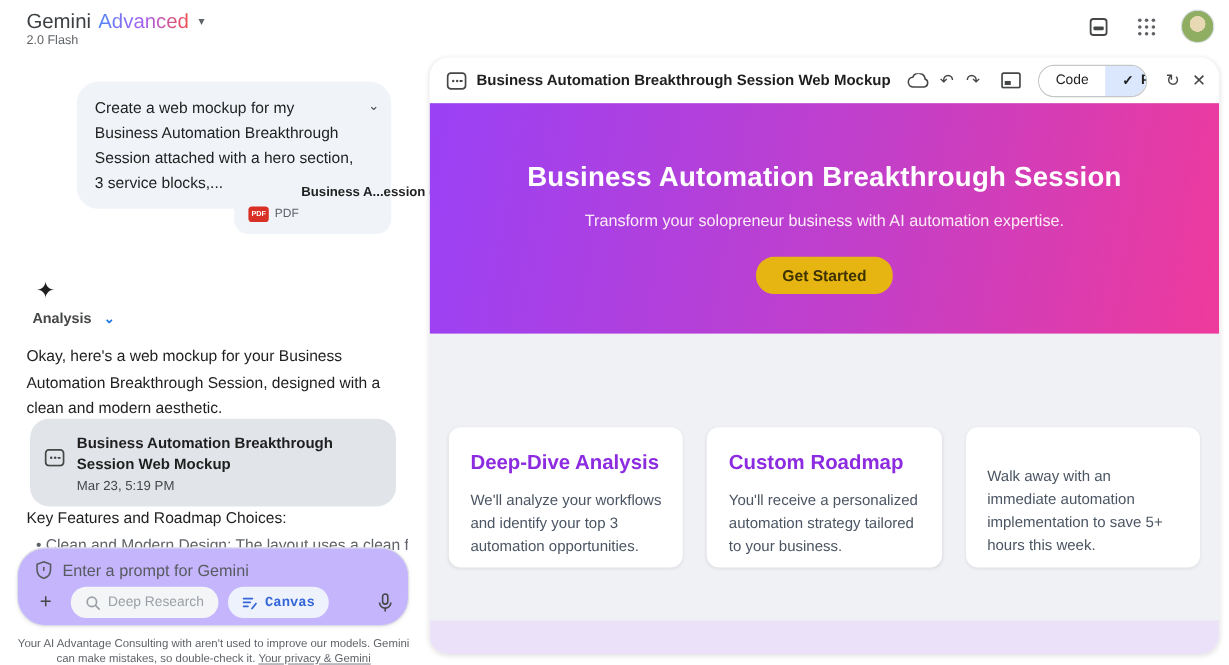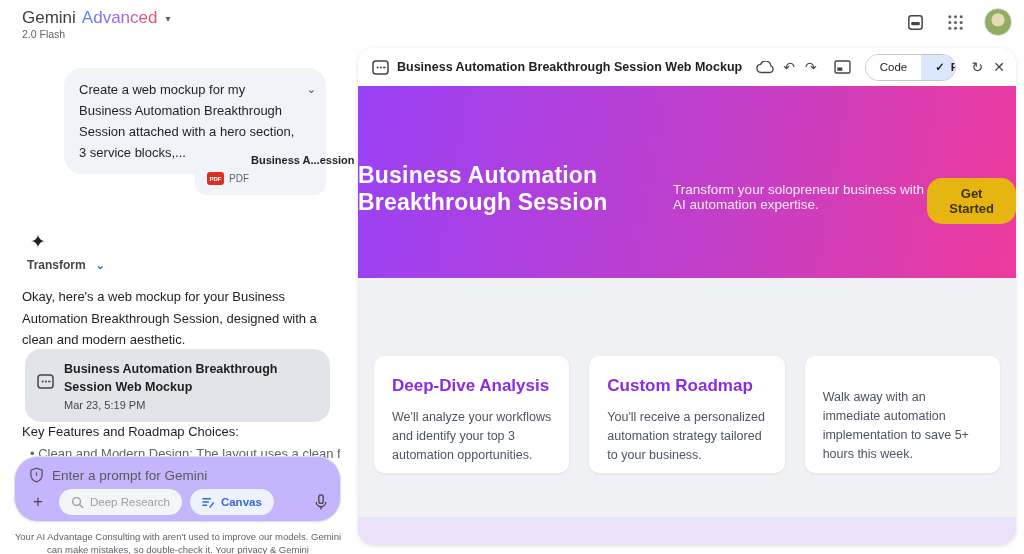--- a/index.html
+++ b/index.html
@@ -41,38 +41,38 @@
 
   
   .prompt-box { position:absolute; left:14px; top:404px; width:327px; height:66px; background:#c4b5fd; border:1px solid #dde1e6; border-radius:24px; box-shadow:0 1px 3px rgba(0,0,0,.05); }
   .prompt-row { display:flex; align-items:center; gap:8px; padding:10px 14px 0 14px; }
   .prompt-input { border:none; outline:none; font-size:13.5px; color:#1f1f1f; flex:1; font-family:"Liberation Sans",sans-serif; background:transparent; }
   .prompt-input::placeholder { color:#575b5f; }
   .prompt-tools { display:flex; align-items:center; gap:8px; padding:6px 12px 0 10px; }
   .plus-btn { width:26px; height:26px; border-radius:50%; display:flex; align-items:center; justify-content:center; font-size:17px; color:#444746; cursor:pointer; }
   .tool-pill { display:flex; align-items:center; gap:6px; height:26px; padding:0 12px; border-radius:14px; font-size:11.5px; cursor:pointer; }
   .pill-disabled { background:#f4f5f7; color:#9aa0a6; }
-  .pill-active { background:#edf2fc; color:#3566d8; font-weight:bold; }
+  .pill-active { background:#edf2fc; color:#3566d8; font-weight:bold;font-family:Liberation Mono, monospace; }
   .mic-btn { margin-left:auto; cursor:pointer; display:flex; align-items:center; }
   .disclaimer { position:absolute; left:8px; top:478px; width:340px; text-align:center; font-size:9.5px; line-height:13px; color:#5f6368; }
   .disclaimer a { color:#5f6368; text-decoration:underline; cursor:pointer; }
 
   
   .canvas-panel { position:absolute; left:358px; top:48px; width:658px; height:497px; background:#fff; border-radius:16px; box-shadow:0 1px 4px rgba(0,0,0,.12); overflow:hidden; }
   .canvas-header { position:absolute; top:0; left:0; width:100%; height:38px; background:#fff; display:flex; align-items:center; padding:0 10px 0 14px; gap:8px; }
   .canvas-title { font-size:12.5px; font-weight:bold; color:#1f1f1f; margin-right:6px; white-space:nowrap; }
   .chd-icon { width:22px; height:22px; display:flex; align-items:center; justify-content:center; color:#444746; cursor:pointer; font-size:14px; }
   .canvas-header .spacer { flex:1; }
   .segmented { display:flex; align-items:center; height:27px; border:1px solid #c4c7c5; border-radius:14px; overflow:hidden; margin:0 6px; }
   .seg-btn { height:100%; display:flex; align-items:center; gap:6px; padding:0 14px; font-size:11.5px; color:#1f1f1f; cursor:pointer; background:#fff; }
   .seg-selected { background:#dbe7fd; font-weight:bold; }
   .seg-divider { width:1px; height:100%; background:#c4c7c5; }
 
   .canvas-body { position:absolute; top:38px; left:0; width:100%; height:459px; background:#eff1f4; }
-  .hero { position:absolute; top:0; left:0; width:100%; height:192px; background:linear-gradient(100deg,#9a41f6 0%,#c23fc9 55%,#ee3a9c 100%); display:flex; flex-direction:row; align-items:center; justify-content:flex-start; padding-top:14px; gap:0; }
+  .hero { position:absolute; top:0; left:0; width:100%; height:192px; background:linear-gradient(100deg,#9a41f6 0%,#c23fc9 55%,#ee3a9c 100%); display:flex; flex-direction:column; align-items:center; justify-content:center; padding-top:14px; gap:0; }
   .hero-title { color:#fff; font-size:23px; font-weight:bold; letter-spacing:.2px; }
   .hero-subtitle { color:#fdeaf6; font-size:13.5px; margin-top:15px; }
   .hero-cta { margin-top:23px; background:#e6b512; color:#3d3200; font-size:13px; font-weight:bold; border:none; border-radius:15px; padding:8px 22px; cursor:pointer; font-family:"Liberation Sans",sans-serif; }
 
   .cards-row { position:absolute; top:270px; left:16px; width:626px; display:flex; gap:20px; }
   .service-card { flex:1; background:#fff; border-radius:10px; box-shadow:0 1px 3px rgba(0,0,0,.08); padding:20px 18px; height:117px; }
   .card-title { font-size:17px; font-weight:bold; color:#8d2be0; }
   .card-body { font-size:12.5px; line-height:19px; color:#4b5563; margin-top:12px; }
 
   .company-band { position:absolute; top:431px; left:0; width:100%; height:66px; background:#ebe2f9; border-radius:0 0 16px 16px; display:flex; align-items:flex-end; justify-content:center; padding-bottom:10px; }
@@ -130,21 +130,21 @@
       <div class="attachment-name">Business A...ession (1)</div>
       <div class="attachment-meta">
         <span class="pdf-chip">PDF</span>
         <span class="attachment-type">PDF</span>
       </div>
     </div>
 
     <div class="sparkle">✦</div>
 
     <div class="thought-row">
-      <span class="thought-label">Transform</span>
+      <span class="thought-label">Analysis</span>
       <span class="thought-chevron">⌄</span>
     </div>
 
     <div class="response-text">Okay, here's a web mockup for your Business Automation Breakthrough Session, designed with a clean and modern aesthetic.</div>
 
     <div class="artifact-card">
       <div class="artifact-icon">
         <svg width="17" height="15" viewBox="0 0 18 16">
             <rect x="1" y="1" width="16" height="14" rx="3" fill="none" stroke="#444746" stroke-width="1.6"></rect>
             <circle cx="6" cy="8" r="1.1" fill="#444746"></circle>

